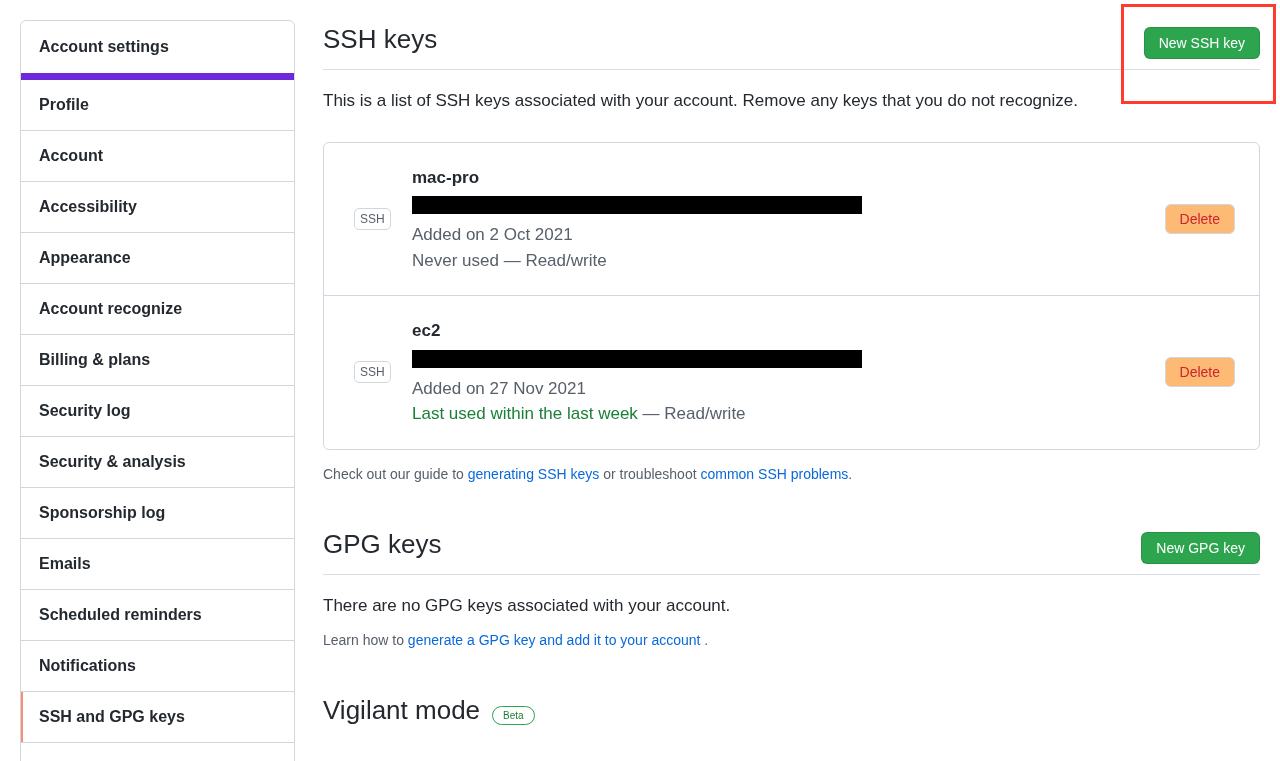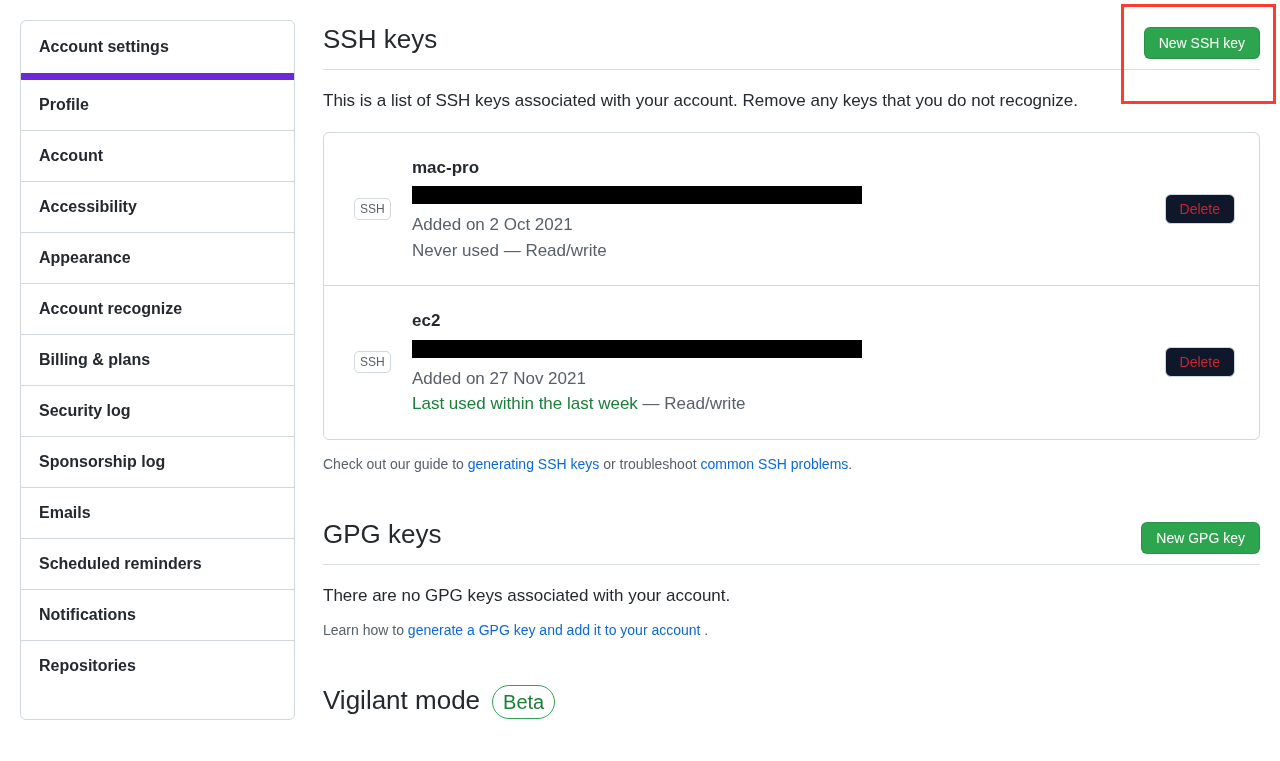--- a/index.html
+++ b/index.html
@@ -64,42 +64,42 @@
     background: #2da44e;
     color: #fff;
     border: 1px solid rgba(27,31,36,0.15);
     border-radius: 6px;
     padding: 7px 14px;
     font-size: 14px;
     font-weight: 500;
     cursor: pointer;
   }
   .btn-danger {
-    background: #0f172a;
+    background: #fdba74;
     color: #cf222e;
     border: 1px solid #d0d7de;
     border-radius: 6px;
     padding: 6px 14px;
     font-size: 14px;
     font-weight: 500;
     cursor: pointer;
   }
   .highlight-box {
     position: relative;
   }
   .highlight-border {
     position: absolute;
     border: 3px solid #ff3b30;
     pointer-events: none;
     right: -16px;
     top: -16px;
     width: 155px;
     height: 100px;
   }
-  .desc { font-size: 17px; margin-bottom: 18px; }
+  .desc { font-size: 17px; margin-bottom: 28px; }
   .key-list {
     border: 1px solid #d0d7de;
     border-radius: 6px;
     margin-bottom: 14px;
   }
   .key-row {
     display: flex;
     align-items: center;
     padding: 22px 24px;
     border-bottom: 1px solid #d0d7de;
@@ -136,44 +136,46 @@
   .key-meta .recent { color: #1a7f37; }
   .help { color: #57606a; font-size: 14px; margin-bottom: 40px; }
   .link { color: #0969da; cursor: pointer; }
   .gpgsection .desc2 { font-size: 17px; margin-bottom: 12px; }
   .beta-pill {
     display: inline-block;
     border: 1px solid #2da44e;
     color: #1a7f37;
     border-radius: 999px;
     padding: 1px 10px;
-    font-size: 20px;
+    font-size: 10px;
     vertical-align: middle;
     margin-left: 12px;
   }
   .vigilant-head { display: flex; align-items: baseline; }
 </style>
 </head>
 <body>
 
 <div class="page">
   <nav class="sidebar">
     <div class="sidebar-header">Account settings</div>
     <div id="sidebar-items">
         <div class="sidebar-item">Profile</div>
         <div class="sidebar-item">Account</div>
         <div class="sidebar-item">Accessibility</div>
         <div class="sidebar-item">Appearance</div>
         <div class="sidebar-item">Account recognize</div>
         <div class="sidebar-item">Billing &amp; plans</div>
         <div class="sidebar-item">Security log</div>
+        <div class="sidebar-item">Security &amp; analysis</div>
         <div class="sidebar-item">Sponsorship log</div>
         <div class="sidebar-item">Emails</div>
         <div class="sidebar-item">Scheduled reminders</div>
         <div class="sidebar-item">Notifications</div>
+        <div class="sidebar-item active">SSH and GPG keys</div>
         <div class="sidebar-item">Repositories</div>
       </div>
   </nav>
 
   <main class="main">
 
     <div class="section-head highlight-box">
       <h2 class="section-title">SSH keys</h2>
       <button class="btn-primary">New SSH key</button>
       <div class="highlight-border"></div>

